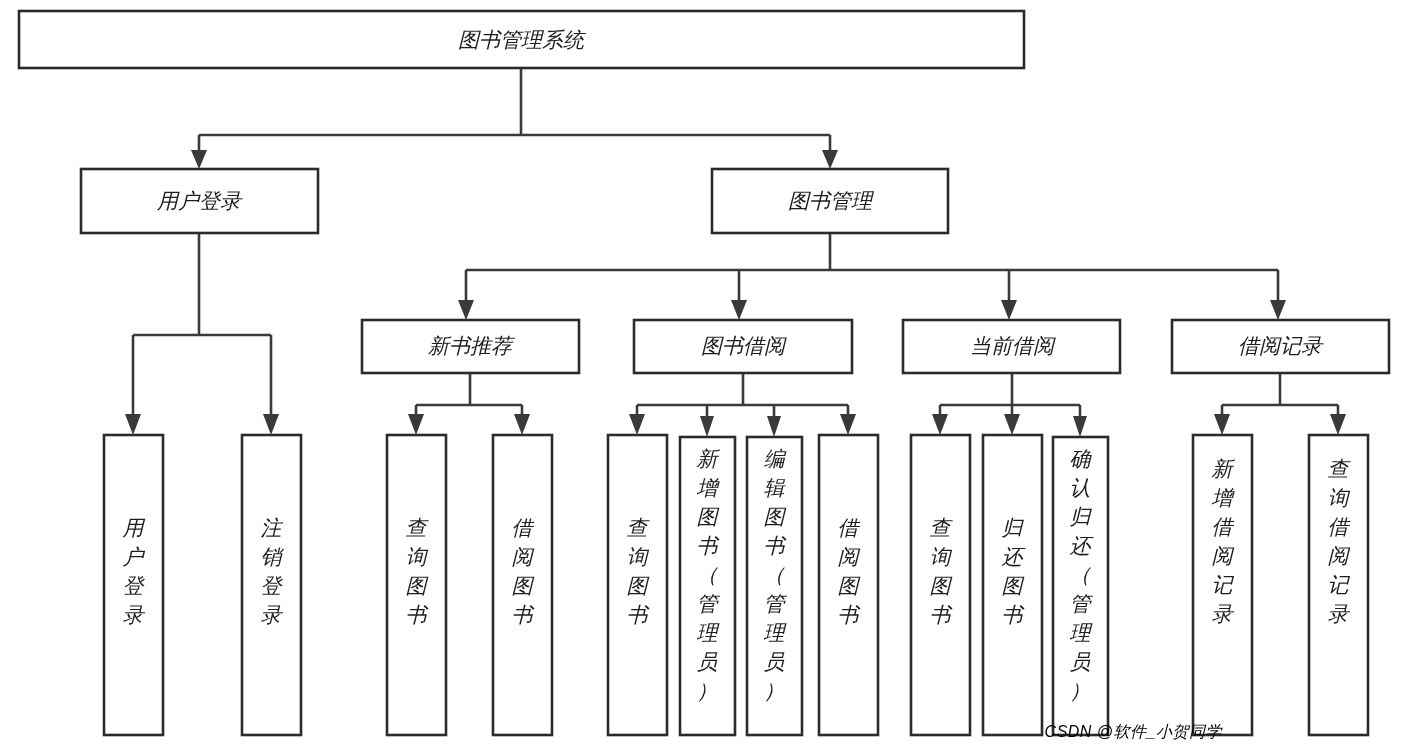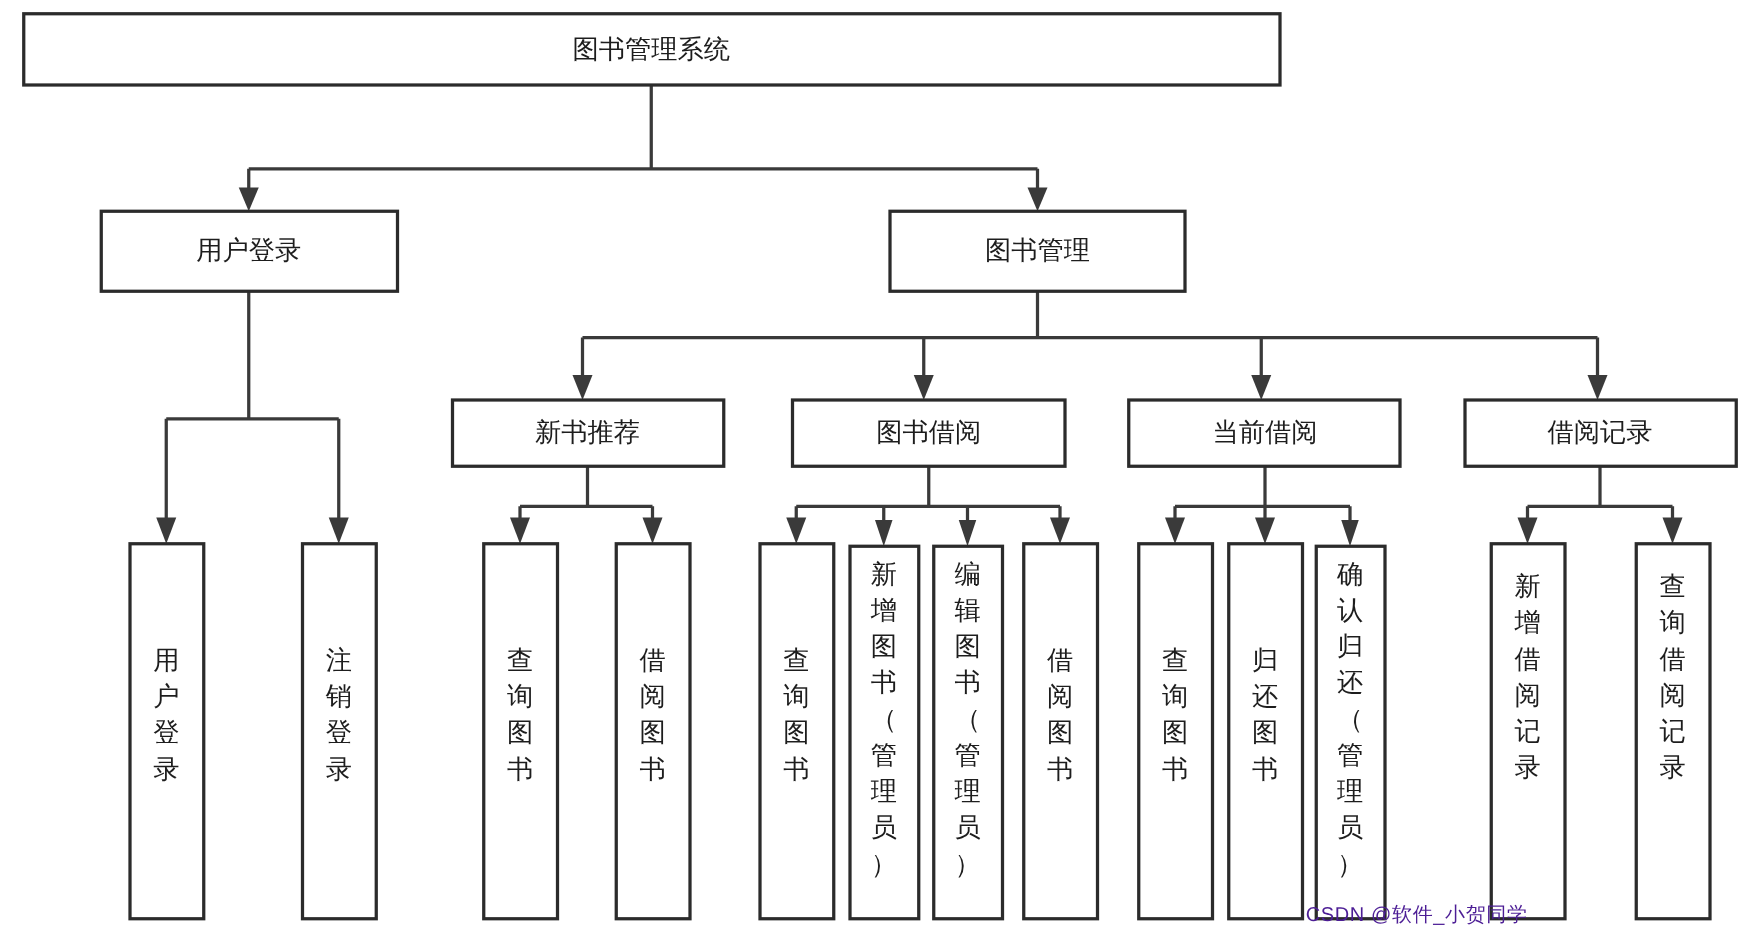--- a/index.html
+++ b/index.html
@@ -11,20 +11,21 @@
     width: 1405px;
     height: 747px;
     font-family: "Liberation Sans", "DejaVu Sans", sans-serif;
     overflow: hidden;
     position: relative;
   }
   #diagram-root {
     position: relative;
     width: 1230px;
     height: 747px;
+    font-style: italic;
   }
   svg.diagram-canvas {
     position: absolute;
     top: 0;
     left: 0;
     width: 1405px;
     height: 747px;
     display: block;
   }
   .node-box {
@@ -54,21 +55,21 @@
     font-size: 21px;
     fill: #1d1d1d;
     text-anchor: middle;
   }
   .watermark {
     position: absolute;
     right: 8px;
     bottom: 4px;
     font-family: "Liberation Sans", "DejaVu Sans", sans-serif;
     font-size: 16px;
-    color: #4c1d95;
+    color: #000000;
     letter-spacing: 0.5px;
     white-space: nowrap;
     pointer-events: none;
   }
 </style>
 </head>
 <body>
 
 <div id="diagram-root">
 

